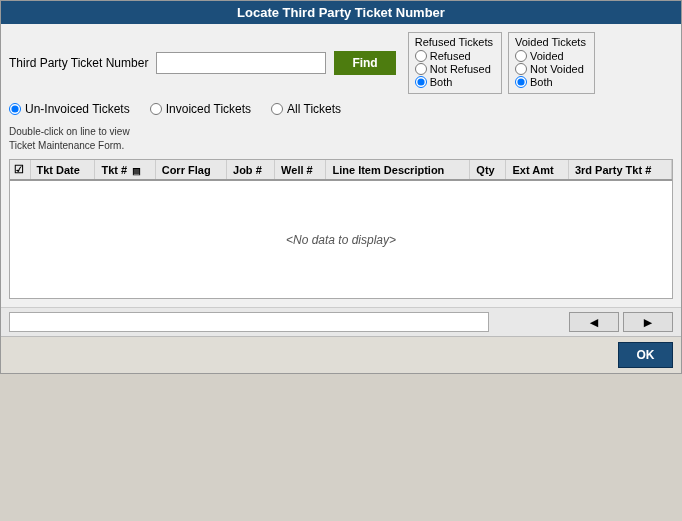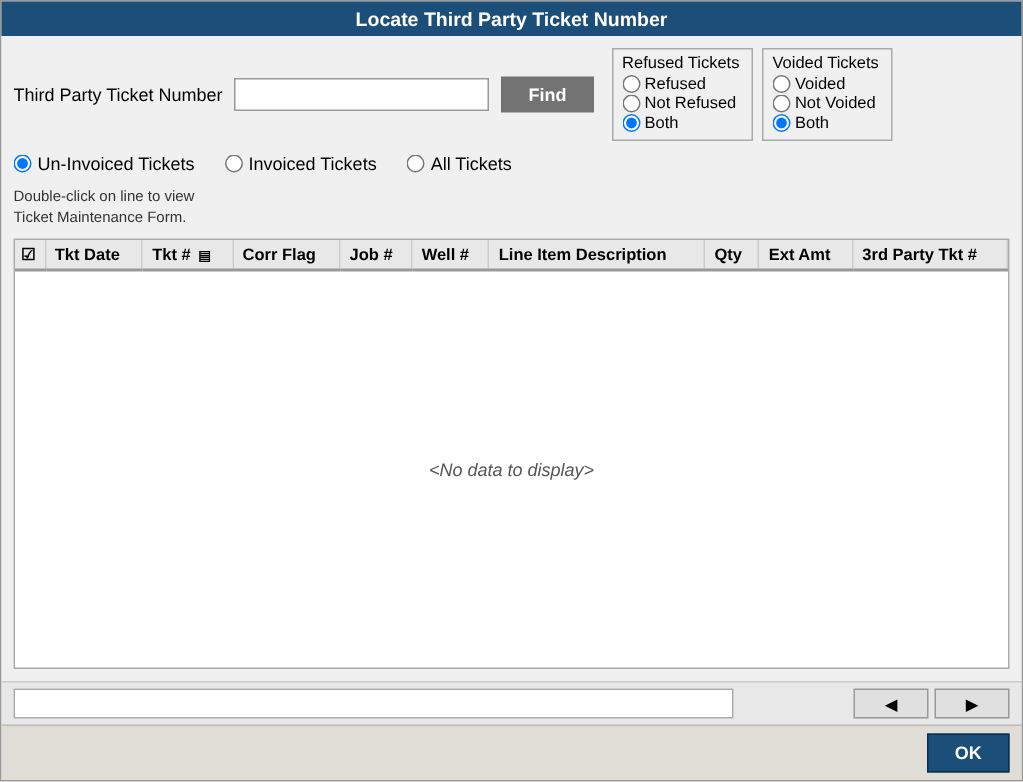--- a/index.html
+++ b/index.html
@@ -6,21 +6,21 @@
     body {
       font-family: Arial, sans-serif;
       font-size: 12px;
       background: #d4d0c8;
       width: 682px;
       height: 521px;
       overflow: hidden;
     }
     .window {
       width: 682px;
-      height: 521px;
+      height: 374px;
       background: #f0f0f0;
       border: 1px solid #999;
       display: flex;
       flex-direction: column;
     }
     .title-bar {
       background: #1c4e7a;
       color: white;
       text-align: center;
       padding: 4px 8px;
@@ -49,21 +49,21 @@
     }
     .ticket-input {
       height: 22px;
       width: 170px;
       border: 1px solid #999;
       background: white;
       padding: 2px 4px;
       font-size: 12px;
     }
     .find-button {
-      background: #737373;
+      background: #4d7c0f;
       color: white;
       border: none;
       padding: 3px 18px;
       height: 24px;
       font-size: 12px;
       font-weight: bold;
       cursor: pointer;
     }
     .refused-group, .voided-group {
       border: 1px solid #aaa;

